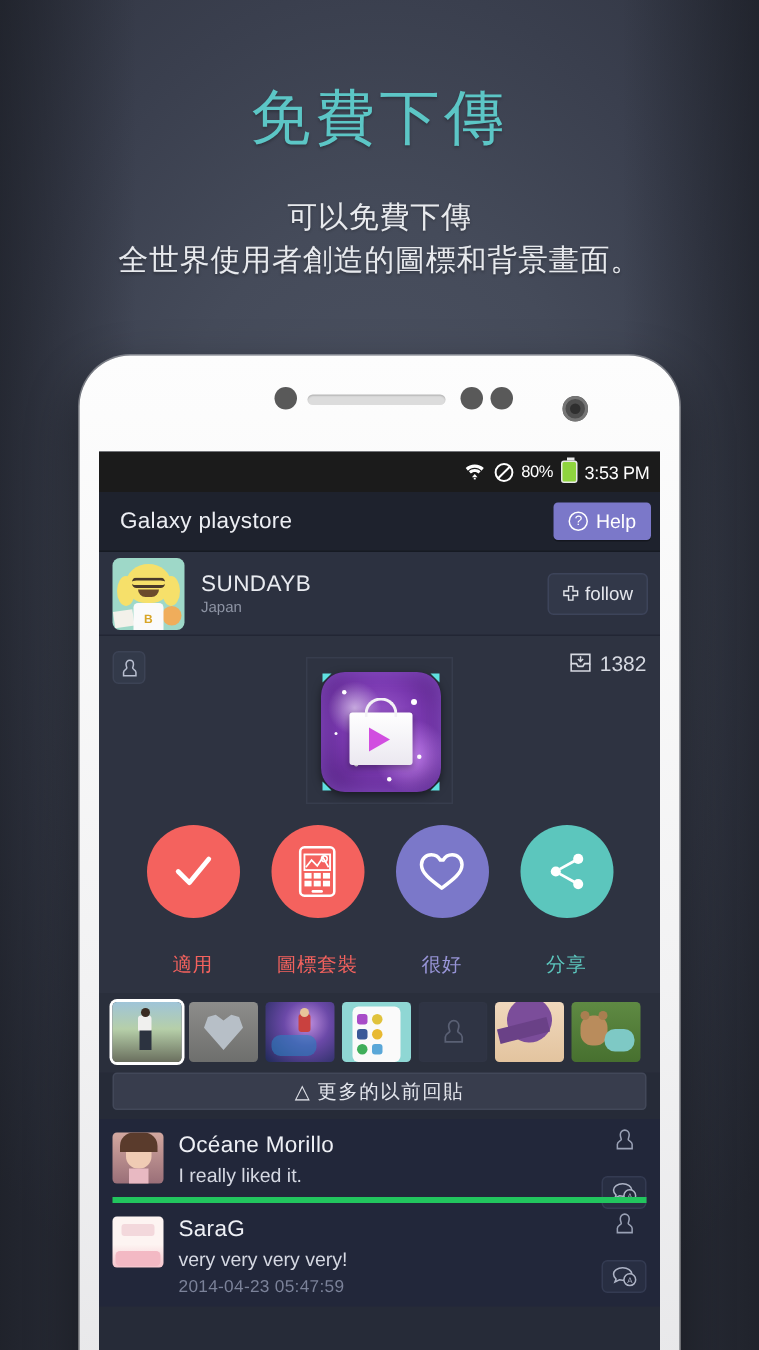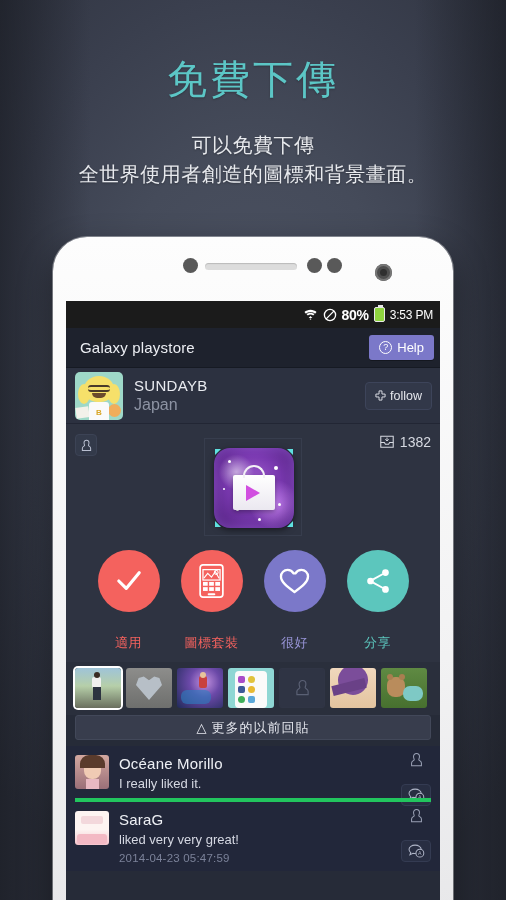--- a/index.html
+++ b/index.html
@@ -65,21 +65,21 @@
     position:absolute; left:13px; top:64px; right:13px; bottom:0;
     background:#262b38; overflow:hidden;
   }
 
   
   #statusbar{
     height:27px; background:#1b1b1b; display:flex; align-items:center;
     justify-content:flex-end; padding-right:7px; gap:5px; color:#fff;
   }
   .sb-icon{ display:flex; align-items:center; }
-  .sb-pct{ font-size:14px; letter-spacing:-.3px;font-weight:bold; }
+  .sb-pct{ font-size:11px; letter-spacing:-.3px; }
   .sb-time{ font-size:12px; letter-spacing:-.2px; font-weight:400; }
   .batt{
     width:11px; height:15px; border:1.5px solid #e9e9e9; border-radius:2px;
     background:#8fd43f; position:relative;
   }
   .batt::before{ content:""; position:absolute; left:3px; top:-3.5px; width:5px; height:2px; background:#e9e9e9; }
 
   
   #appbar{
     height:40px; background:#1e222d; display:flex; align-items:center;
@@ -109,21 +109,21 @@
   .av-hair2{ position:absolute; left:3px; top:12px; width:12px; height:20px; border-radius:50%; background:#f6e06a; }
   .av-hair3{ position:absolute; right:3px; top:12px; width:12px; height:20px; border-radius:50%; background:#f6e06a; }
   .av-glass{ position:absolute; left:13px; top:13px; width:22px; height:7px; border-top:2px solid #4a3a2a; border-bottom:2px solid #4a3a2a; border-radius:3px; }
   .av-must{ position:absolute; left:17px; top:21px; width:14px; height:5px; border-radius:0 0 7px 7px; background:#6b4a2c; }
   .av-shirt{ position:absolute; left:14px; top:30px; width:20px; height:18px; background:#fafafa; border-radius:3px 3px 0 0; }
   .av-shirt::after{ content:"B"; position:absolute; left:7px; top:6px; font-size:8px; color:#d8a526; font-weight:bold; }
   .av-paper{ position:absolute; left:1px; bottom:2px; width:13px; height:11px; background:#f3f1ea; transform:rotate(-8deg); }
   .av-ball{ position:absolute; right:2px; bottom:3px; width:13px; height:13px; border-radius:50%; background:#f0ad5b; }
   .p-meta{ flex:1; min-width:0; }
   .p-name{ color:#e9ebf0; font-size:15px; letter-spacing:.3px; }
-  .p-loc{ color:#8d93a3; font-size:16px; margin-top:2px; }
+  .p-loc{ color:#8d93a3; font-size:10px; margin-top:2px; }
   .follow-btn{
     background:#323849; border:1px solid #3d445a; border-radius:4px;
     color:#e4e6ec; font-size:12.5px; padding:6px 9px; display:flex; align-items:center; gap:4px;
   }
 
   
   #detail{ background:#2e3341; padding:6px 0 0; }
   #detail-top{ display:flex; align-items:flex-start; justify-content:space-between; padding:4px 9px 0; }
   .sq-btn{
     width:22px;height:22px;border-radius:4px;background:#333a4a;border:1px solid #3c4355;
@@ -430,21 +430,21 @@
         </div>
       </div>
 
       <div class="cmt">
         <div class="c-av" style="background:linear-gradient(#fdf4f2 55%,#f6c4cc);">
           <span style="position:absolute;left:6px;top:5px;width:22px;height:8px;background:#f3d8dc;border-radius:2px;"></span>
           <span style="position:absolute;left:2px;bottom:1px;width:30px;height:10px;background:#f3b9c4;border-radius:3px;"></span>
         </div>
         <div class="c-body">
           <div class="c-name">SaraG</div>
-          <div class="c-text">liked very very great!</div>
+          <div class="c-text">very very very very!</div>
           <div class="c-time">2014-04-23 05:47:59</div>
         </div>
         <div class="c-right">
           <svg width="13" height="16" viewBox="0 0 14 17">
             <path d="M7 1.4c1.9 0 3.2 1.5 3.2 3.4 0 1.6-.7 2.6-.7 3.3 0 1 2.8 1.3 2.8 3.5v3.1H1.7v-3.1c0-2.2 2.8-2.5 2.8-3.5 0-.7-.7-1.7-.7-3.3C3.8 2.9 5.1 1.4 7 1.4z" fill="none" stroke="#9aa1b5" stroke-width="1.1"></path>
           </svg>
           <div class="c-trans">
             <svg width="19" height="14" viewBox="0 0 20 15">
               <path d="M8.5 1.2c3.6 0 6.5 2 6.5 4.5S12.1 10.2 8.5 10.2c-.8 0-1.6-.1-2.3-.3L3 11.4l.8-2.1C2.6 8.4 2 7.2 2 5.7 2 3.2 4.9 1.2 8.5 1.2z" fill="none" stroke="#aeb4c6" stroke-width="1.1"></path>
               <circle cx="13.6" cy="9.8" r="4.2" fill="#22273a" stroke="#aeb4c6" stroke-width="1.1"></circle>

